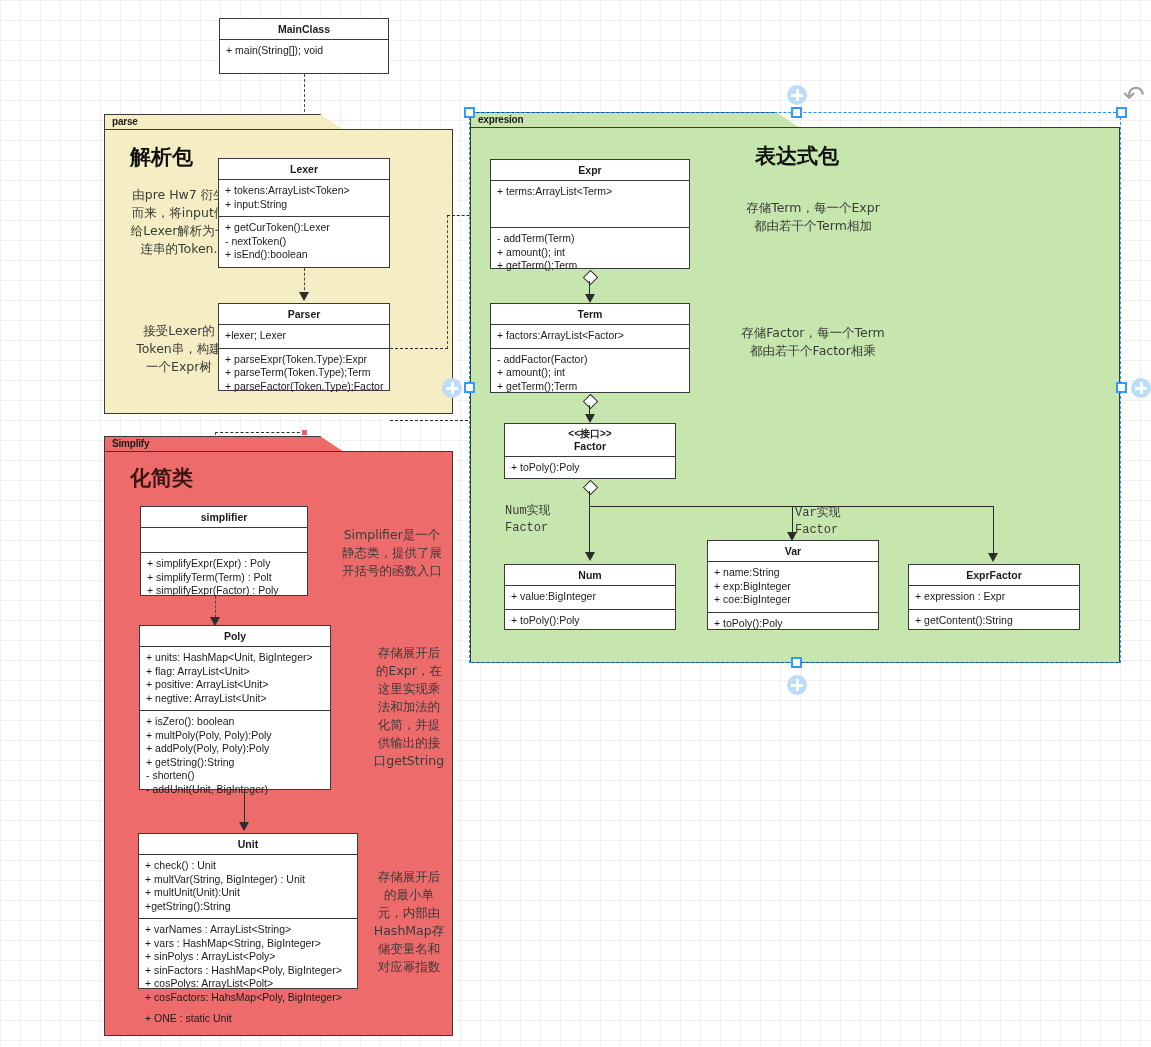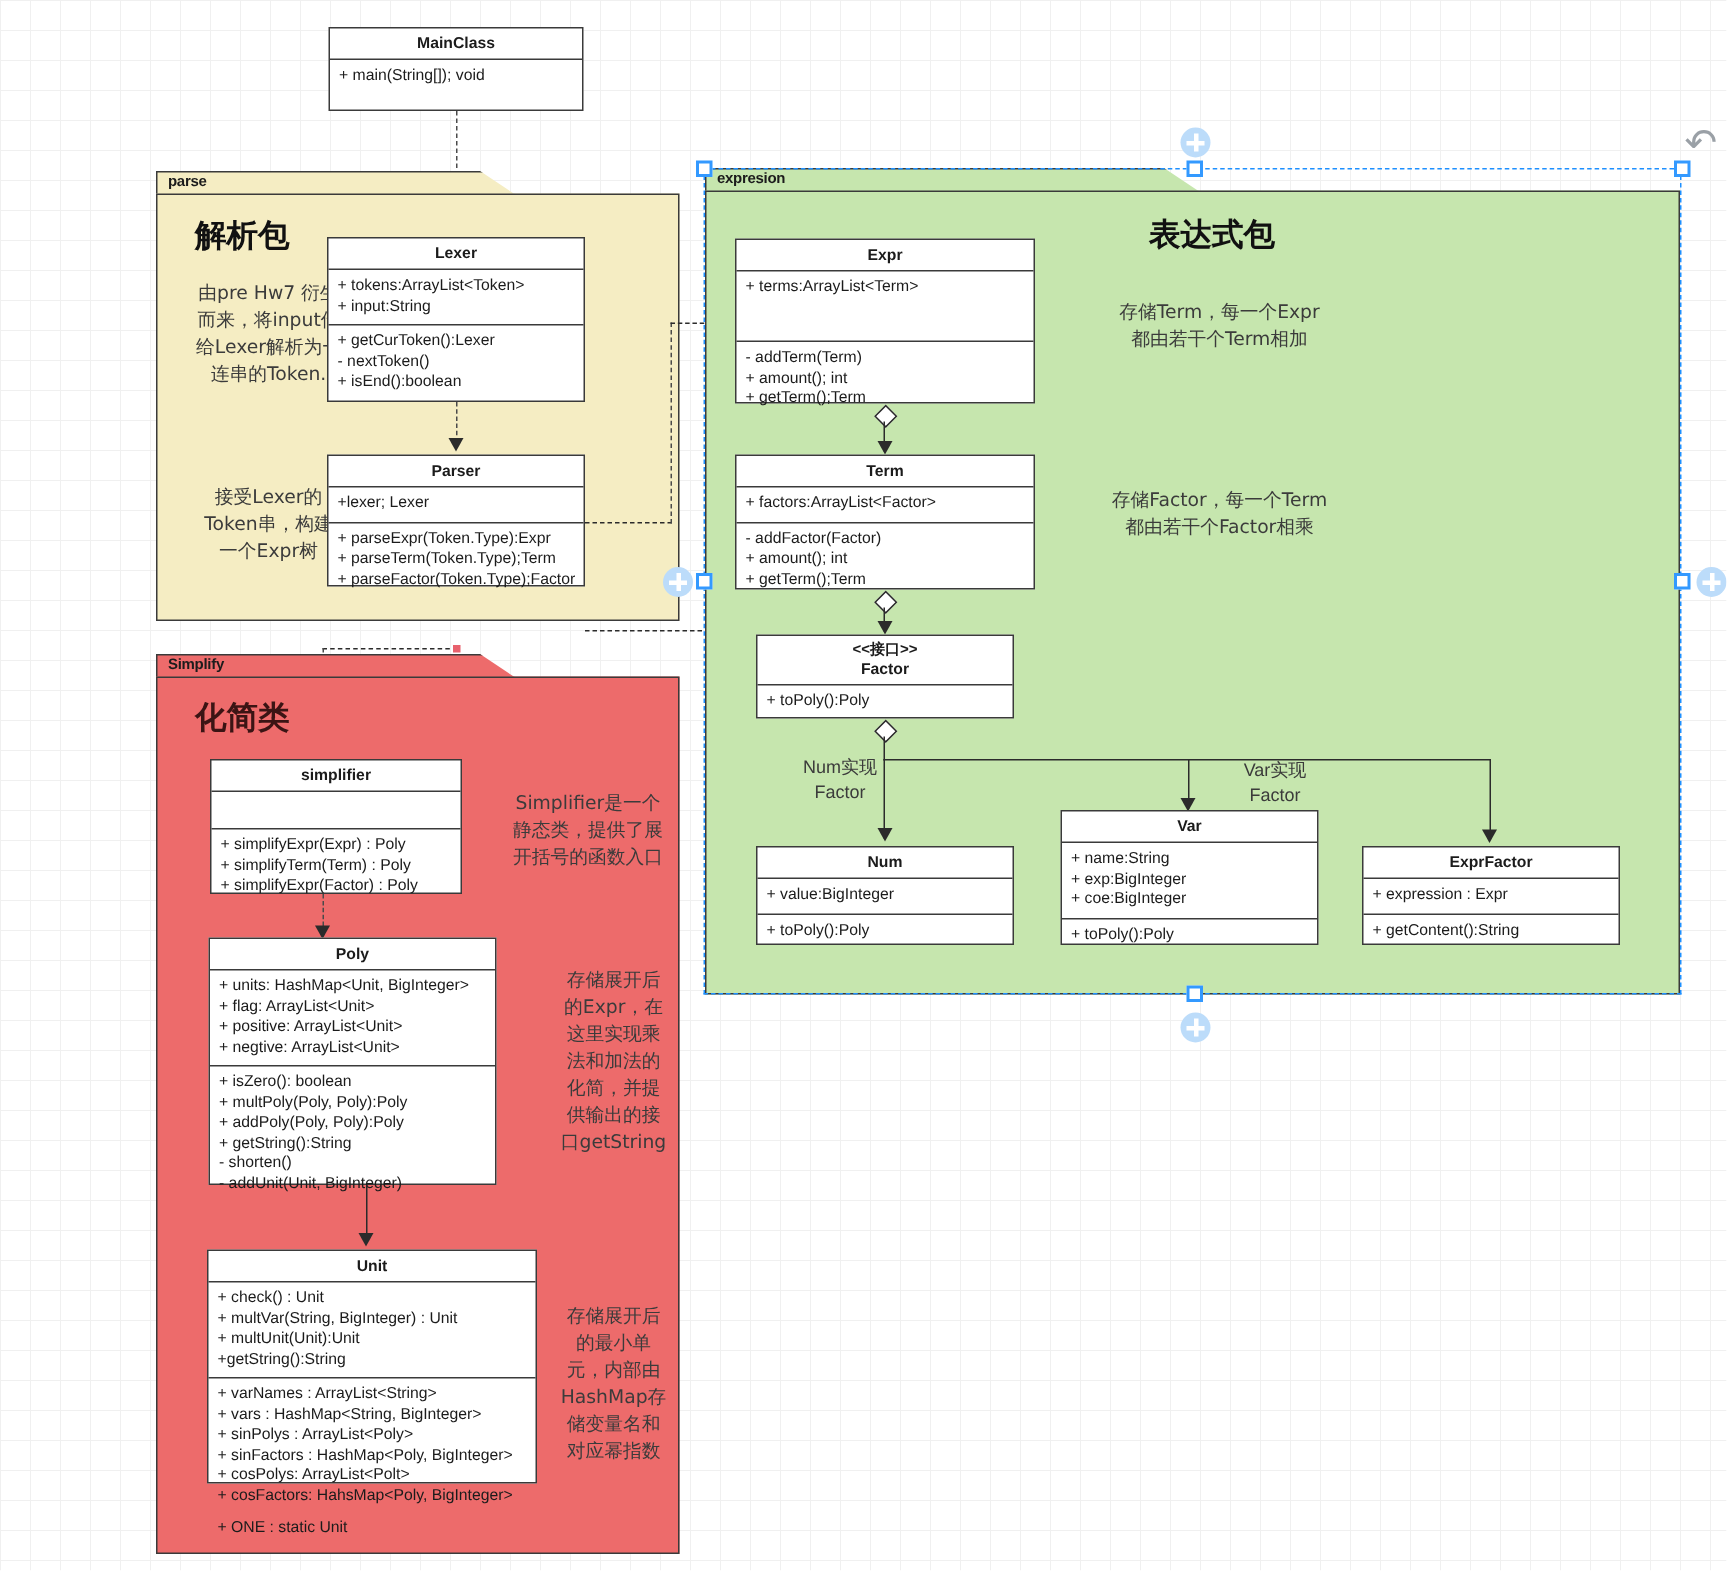--- a/index.html
+++ b/index.html
@@ -69,23 +69,23 @@
   .dash-v{position:absolute;width:0;border-left:1.5px dashed #4a4a4a;}
   .dash-h{position:absolute;height:0;border-top:1.5px dashed #2b2b2b;}
   .arrow-d{position:absolute;width:0;height:0;
     border-left:5px solid transparent;border-right:5px solid transparent;
     border-top:9px solid #2b2b2b;}
   .arrow-r{position:absolute;width:0;height:0;
     border-top:5px solid transparent;border-bottom:5px solid transparent;
     border-left:9px solid #2b2b2b;}
   .diamond{position:absolute;width:9px;height:9px;background:#fff;
     border:1.3px solid #2b2b2b;transform:rotate(45deg);}
-  .lbl{position:absolute;font-size:12px;color:#3b3b3b;text-align:center;
+  .lbl{position:absolute;font-size:12px;color:#3b3b3b;text-align:left;
     line-height:17px;white-space:pre-line;
-    font-family:Liberation Sans, sans-serif;}
+    font-family:Liberation Mono, monospace;}
   
   .sel-box{position:absolute;border:1.6px dashed #1e90ff;box-sizing:border-box;}
   .handle{position:absolute;width:11px;height:11px;background:#fff;
     border:2px solid #3399ff;box-sizing:border-box;}
   .plus{position:absolute;width:20px;height:20px;border-radius:50%;
     background:#bcdcfa;}
   .plus:before,.plus:after{content:"";position:absolute;background:#ffffff;}
   .plus:before{left:4px;top:8.5px;width:12px;height:3px;}
   .plus:after{top:4px;left:8.5px;height:12px;width:3px;}
   .rotate{position:absolute;color:#9aa0a6;font-size:26px;line-height:26px;}
@@ -161,21 +161,21 @@
   <div class="dash-h" style="left:215px;top:432px;width:90px;"></div>
   <div class="red-dot" style="left:302px;top:430px;"></div>
   <div class="dash-v" style="left:215px;top:432px;height:72px;"></div>
   <div class="arrow-d" style="left:210px;top:498px;"></div>
 
   <div class="pkg" style="left:470px;top:112px;width:650px;height:551px;">
     <div class="pkg-tab" style="width:330px;background:#c6e6ae;clip-path:polygon(0 0,306px 0,330px 16px,330px 16px,0 16px);">
       <span>expresion</span>
     </div>
     <div class="pkg-body" style="top:15px;width:650px;height:536px;background:#c6e6ae;"></div>
-    <div class="pkg-title" style="left:285px;top:30px;font-size:21px;margin-left:11px;">表达式包</div>
+    <div class="pkg-title" style="left:285px;top:30px;font-size:21px;">表达式包</div>
     <div class="note" style="left:218px;top:72px;width:250px;margin-top:15px;">存储Term，每一个Expr
 都由若干个Term相加</div>
     <div class="note" style="left:218px;top:212px;width:250px;">存储Factor，每一个Term
 都由若干个Factor相乘</div>
   </div>
 
   <div class="cls" style="left:490px;top:159px;width:200px;height:110px;">
     <div class="hdr">Expr</div>
     <div class="sec" style="min-height:37px;">
       <div>+ terms:ArrayList&lt;Term&gt;</div>
@@ -289,21 +289,21 @@
 HashMap存
 储变量名和
 对应幂指数</div>
   </div>
 
   <div class="cls" style="left:140px;top:506px;width:168px;height:90px;">
     <div class="hdr">simplifier</div>
     <div class="sec empty"></div>
     <div class="sec">
       <div>+ simplifyExpr(Expr) : Poly</div>
-      <div>+ simplifyTerm(Term) : Poly</div>
+      <div>+ simplifyTerm(Term) : Polt</div>
       <div>+ simplifyExpr(Factor) : Poly</div>
     </div>
   </div>
 
   <div class="dash-v" style="left:215px;top:596px;height:26px;"></div>
   <div class="arrow-d" style="left:210px;top:617px;"></div>
 
   <div class="cls" style="left:139px;top:625px;width:192px;height:165px;">
     <div class="hdr">Poly</div>
     <div class="sec">

